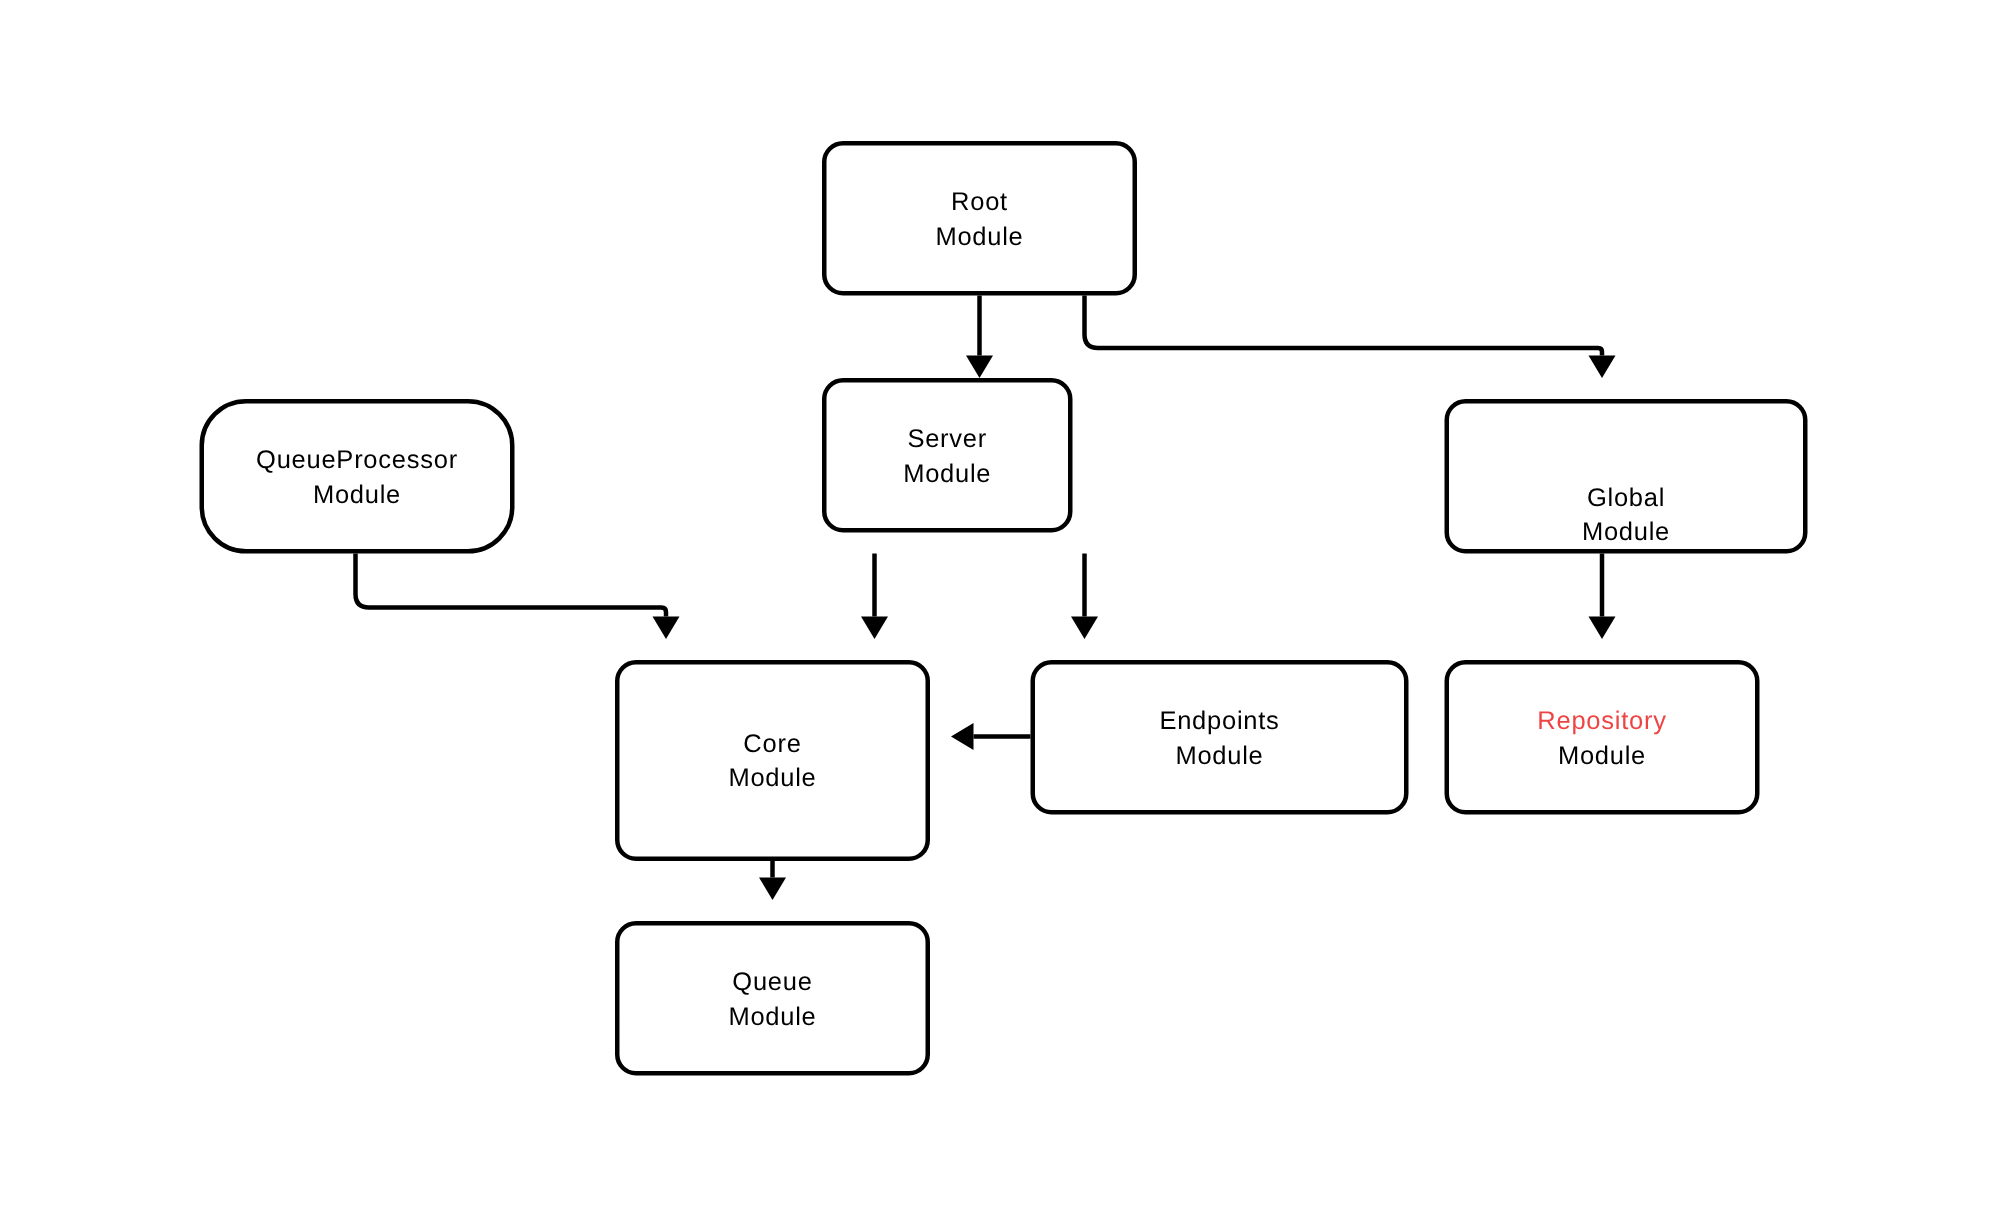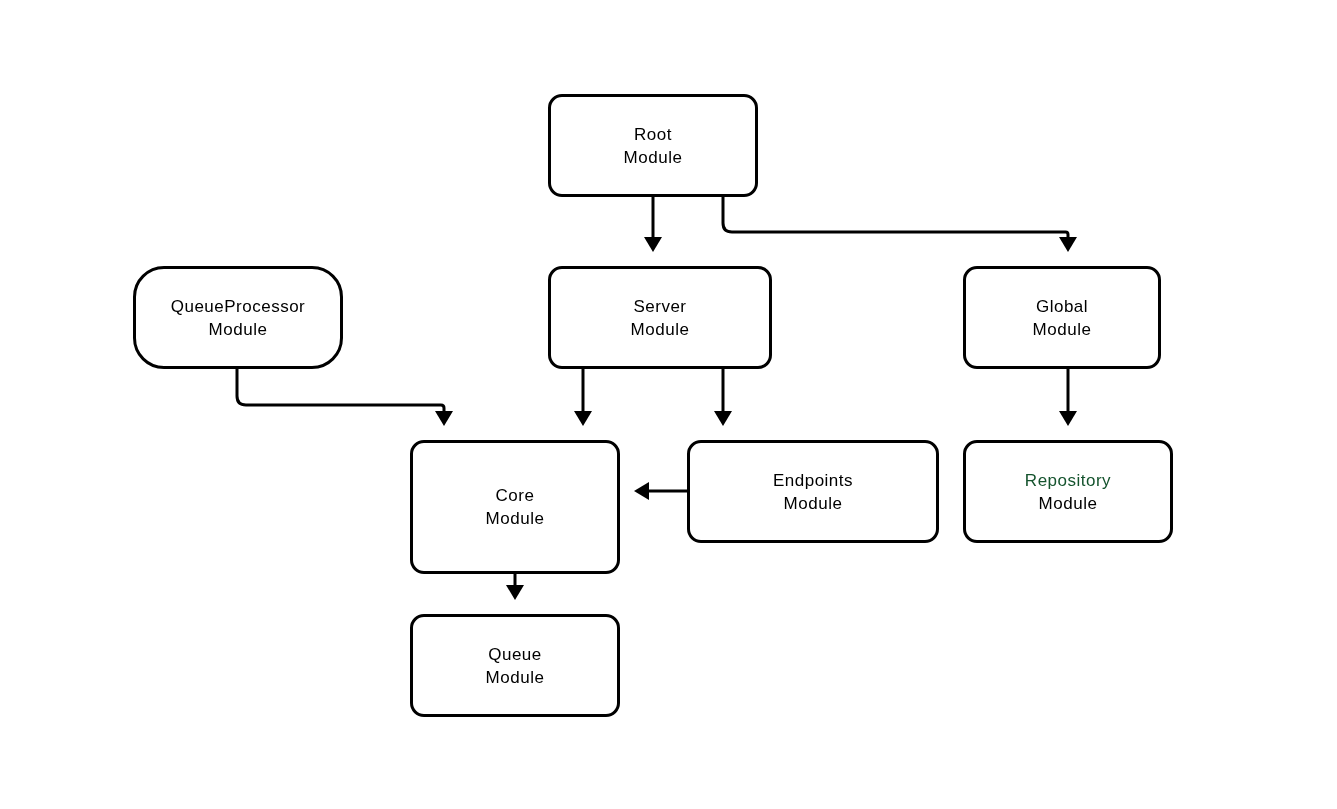--- a/index.html
+++ b/index.html
@@ -86,38 +86,38 @@
 
   <div id="nodes">
       <div class="node" style="left: 548px; top: 94px; width: 210px; height: 103px; border-color: rgb(0, 0, 0);">
         <div class="node-line" style="color: rgb(0, 0, 0);">Root</div>
         <div class="node-line" style="color: rgb(0, 0, 0);">Module</div>
       </div>
       <div class="node" style="left: 133px; top: 266px; width: 210px; height: 103px; border-color: rgb(0, 0, 0); border-radius: 31px;">
         <div class="node-line" style="color: rgb(0, 0, 0);">QueueProcessor</div>
         <div class="node-line" style="color: rgb(0, 0, 0);">Module</div>
       </div>
-      <div class="node" style="left: 548px; top: 266px; width: 224px; height: 103px; border-color: rgb(0, 0, 0);">
+      <div class="node" style="left: 548px; top: 252px; width: 167px; height: 103px; border-color: rgb(0, 0, 0);">
         <div class="node-line" style="color: rgb(0, 0, 0);">Server</div>
         <div class="node-line" style="color: rgb(0, 0, 0);">Module</div>
       </div>
-      <div class="node" style="left: 963px; top: 266px; width: 198px; height: 103px; border-color: rgb(0, 0, 0);">
+      <div class="node" style="left: 963px; top: 266px; width: 242px; height: 103px; border-color: rgb(0, 0, 0); justify-content: flex-end;">
         <div class="node-line" style="color: rgb(0, 0, 0);">Global</div>
         <div class="node-line" style="color: rgb(0, 0, 0);">Module</div>
       </div>
       <div class="node" style="left: 410px; top: 440px; width: 210px; height: 134px; border-color: rgb(0, 0, 0);">
         <div class="node-line" style="color: rgb(0, 0, 0);">Core</div>
         <div class="node-line" style="color: rgb(0, 0, 0);">Module</div>
       </div>
       <div class="node" style="left: 687px; top: 440px; width: 252px; height: 103px; border-color: rgb(0, 0, 0);">
         <div class="node-line" style="color: rgb(0, 0, 0);">Endpoints</div>
         <div class="node-line" style="color: rgb(0, 0, 0);">Module</div>
       </div>
       <div class="node" style="left: 963px; top: 440px; width: 210px; height: 103px; border-color: rgb(0, 0, 0);">
-        <div class="node-line" style="color: #14532d;">Repository</div>
+        <div class="node-line" style="color: #ef4444;">Repository</div>
         <div class="node-line" style="color: rgb(0, 0, 0);">Module</div>
       </div>
       <div class="node" style="left: 410px; top: 614px; width: 210px; height: 103px; border-color: rgb(0, 0, 0); align-items: center;">
         <div class="node-line" style="color: rgb(0, 0, 0);">Queue</div>
         <div class="node-line" style="color: rgb(0, 0, 0);">Module</div>
       </div>
     </div>
 
 </div>
 

